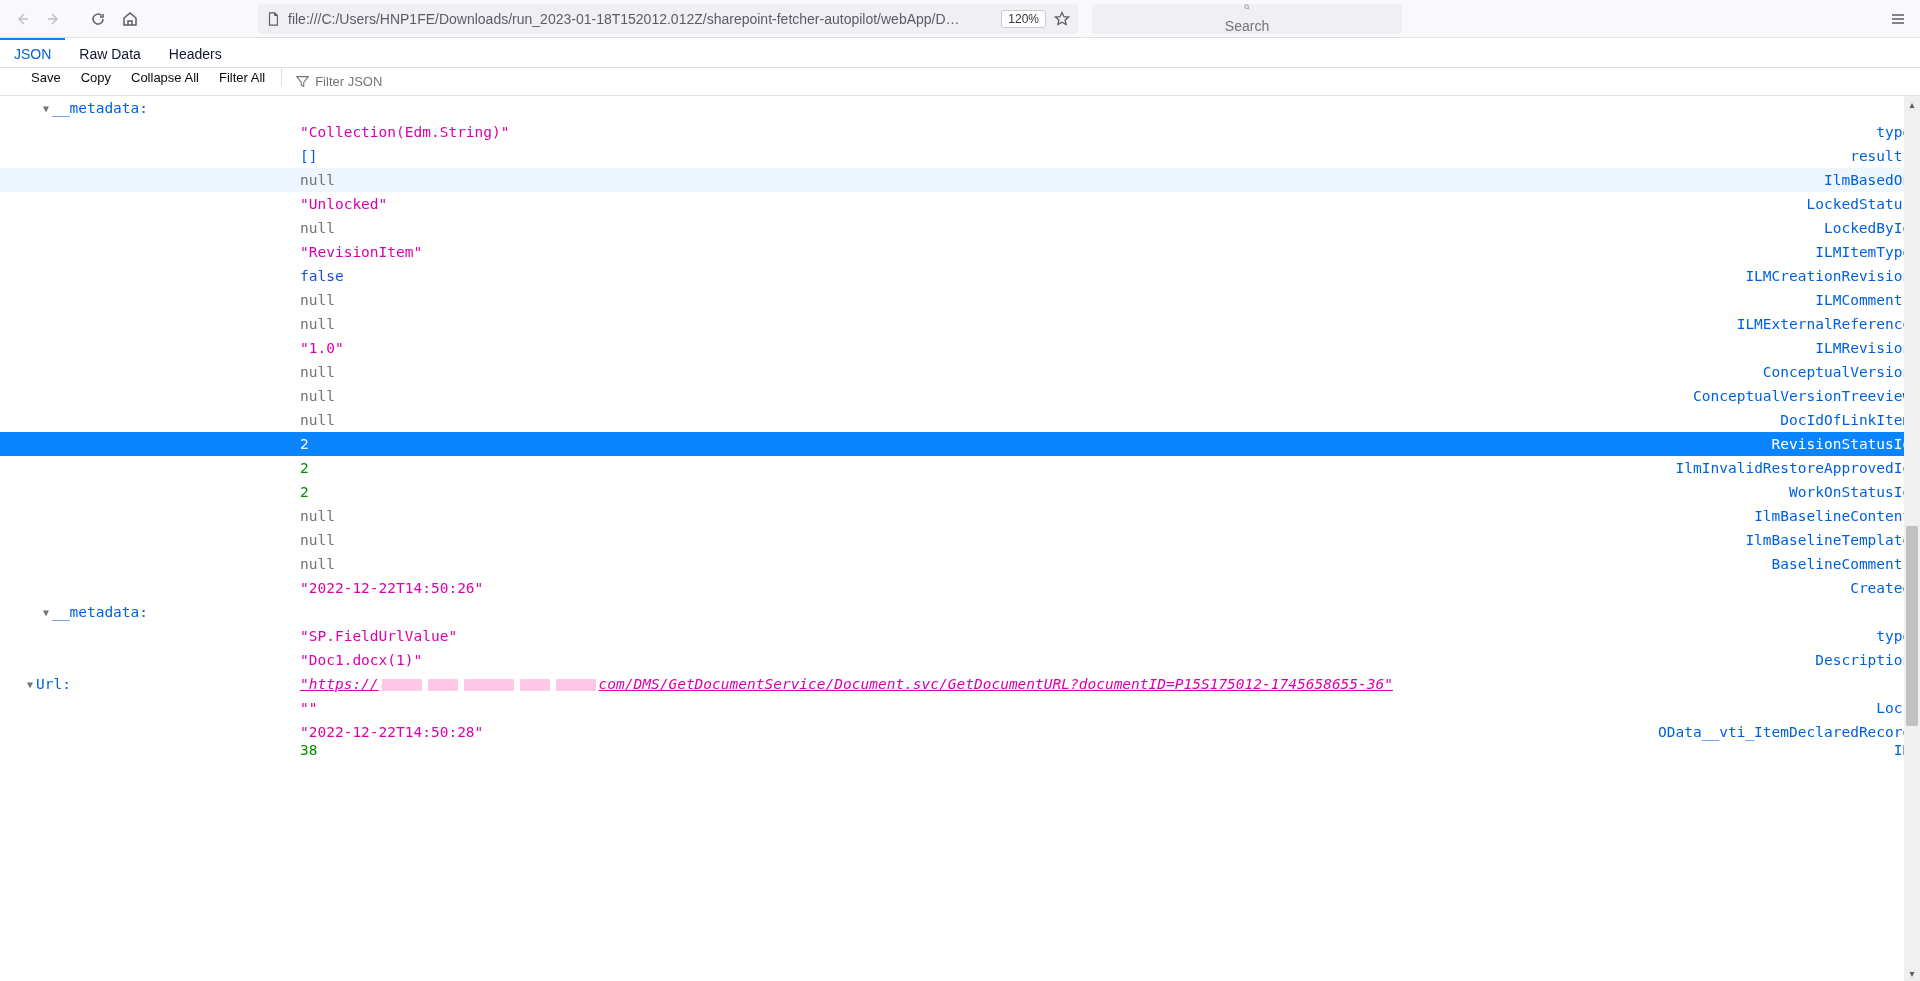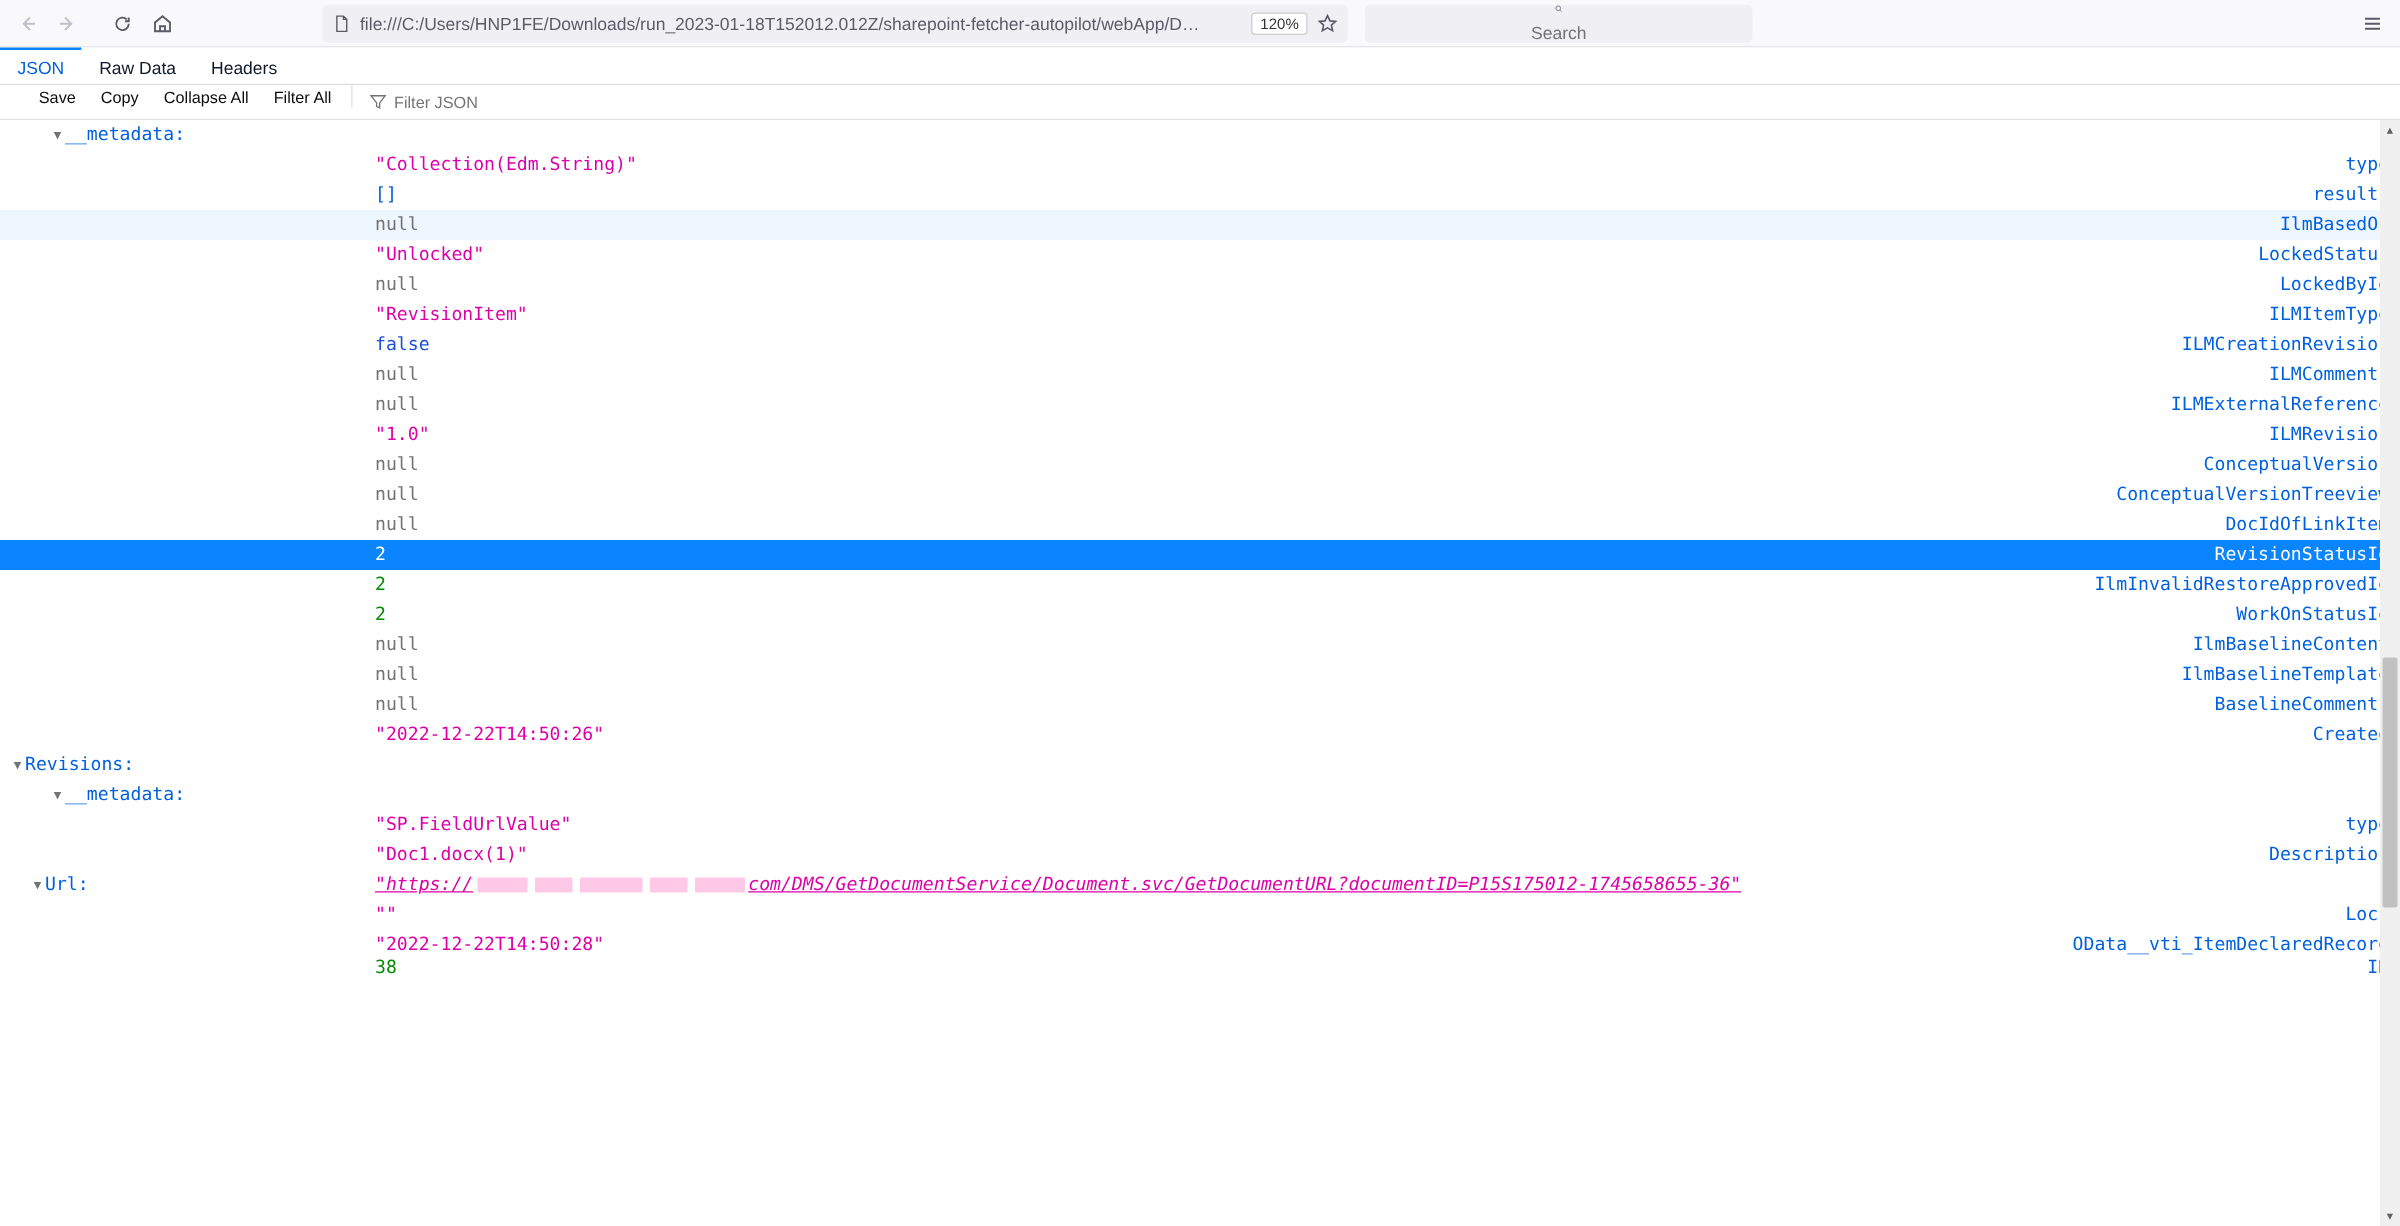--- a/index.html
+++ b/index.html
@@ -250,25 +250,20 @@
       <span class="key">BaselineComments</span>
       <span class="valcol"><span class="val-null">null</span></span>
     </div>
     <div class="row">
       <span class="indent" style="width: 24px;"></span>
       <span class="twisty spacer"></span>
       <span class="key">Created</span>
       <span class="valcol"><span class="val-str">"2022-12-22T14:50:26"</span></span>
     </div>
     <div class="row">
-      <span class="indent" style="width: 8px;"></span>
-      <span class="twisty expanded"></span>
-      <span class="key">Revisions</span>
-    </div>
-    <div class="row">
       <span class="indent" style="width: 40px;"></span>
       <span class="twisty expanded"></span>
       <span class="key">__metadata</span>
     </div>
     <div class="row">
       <span class="indent" style="width: 72px;"></span>
       <span class="twisty spacer"></span>
       <span class="key">type</span>
       <span class="valcol"><span class="val-str">"SP.FieldUrlValue"</span></span>
     </div>

